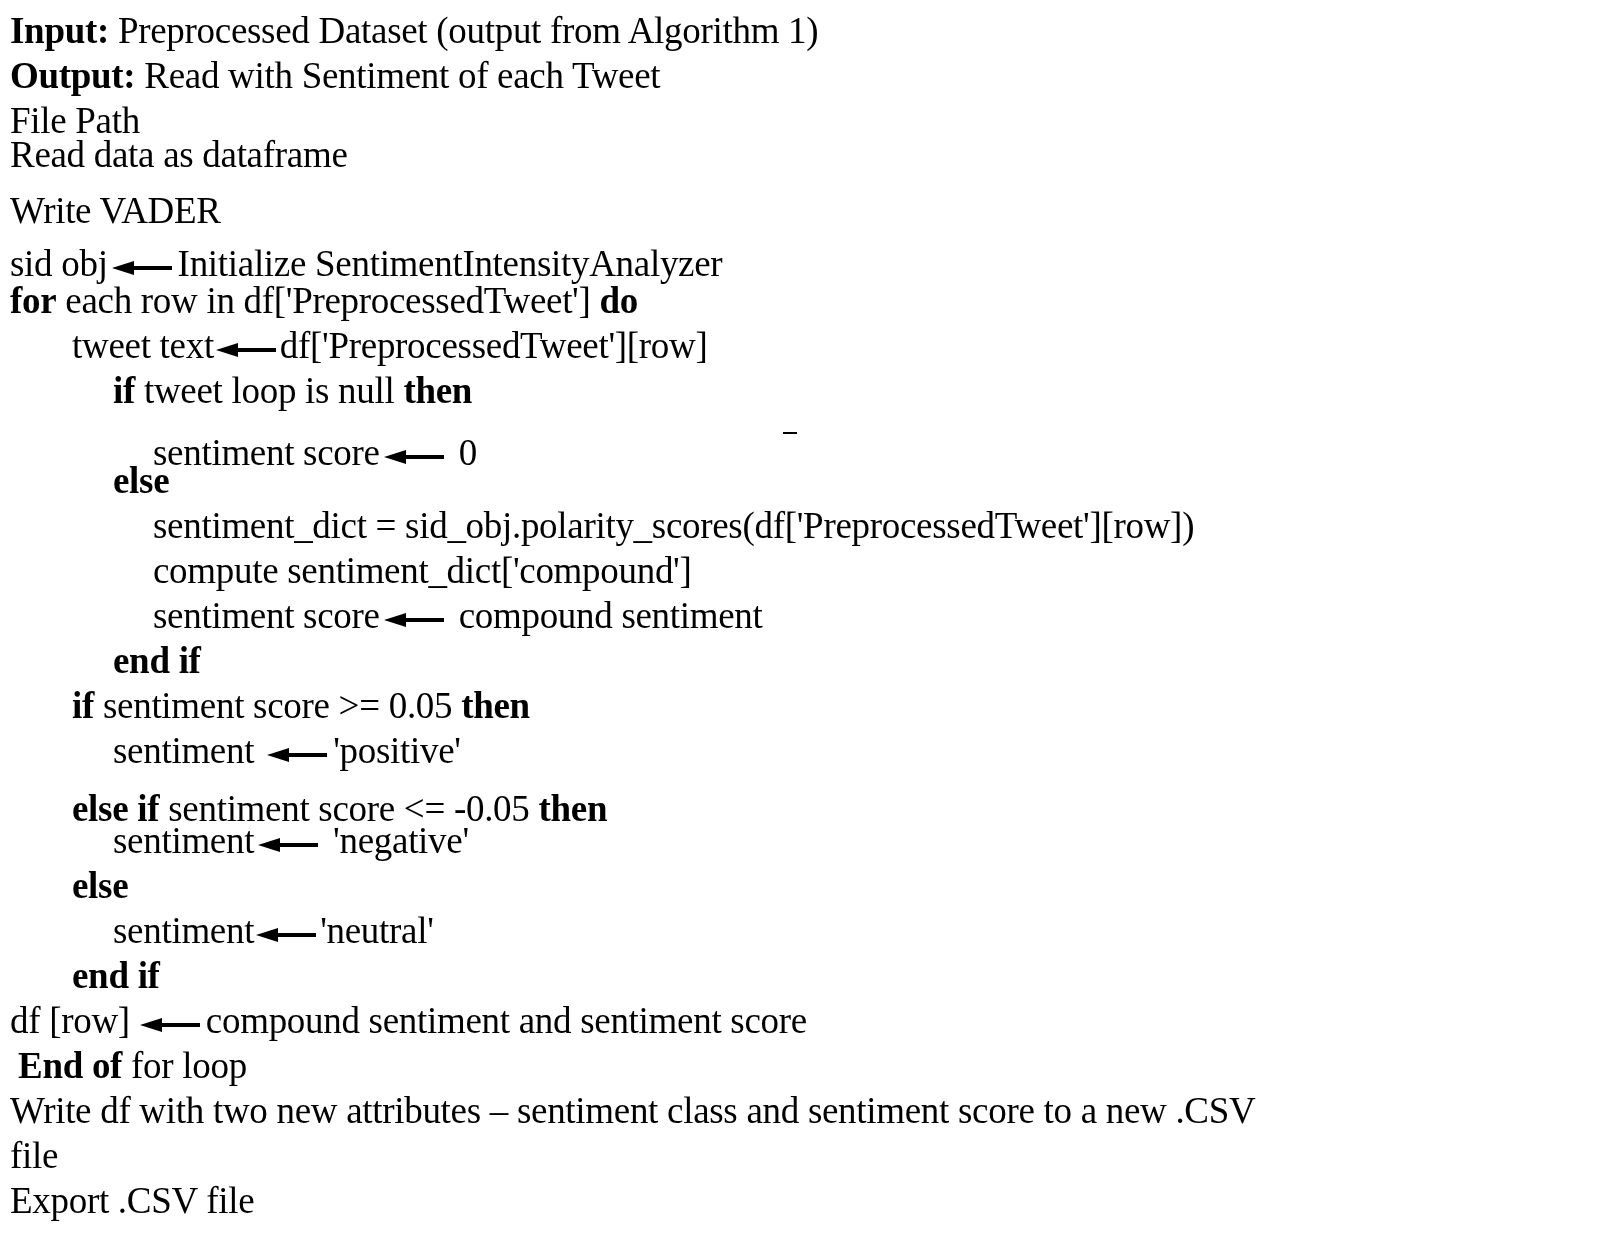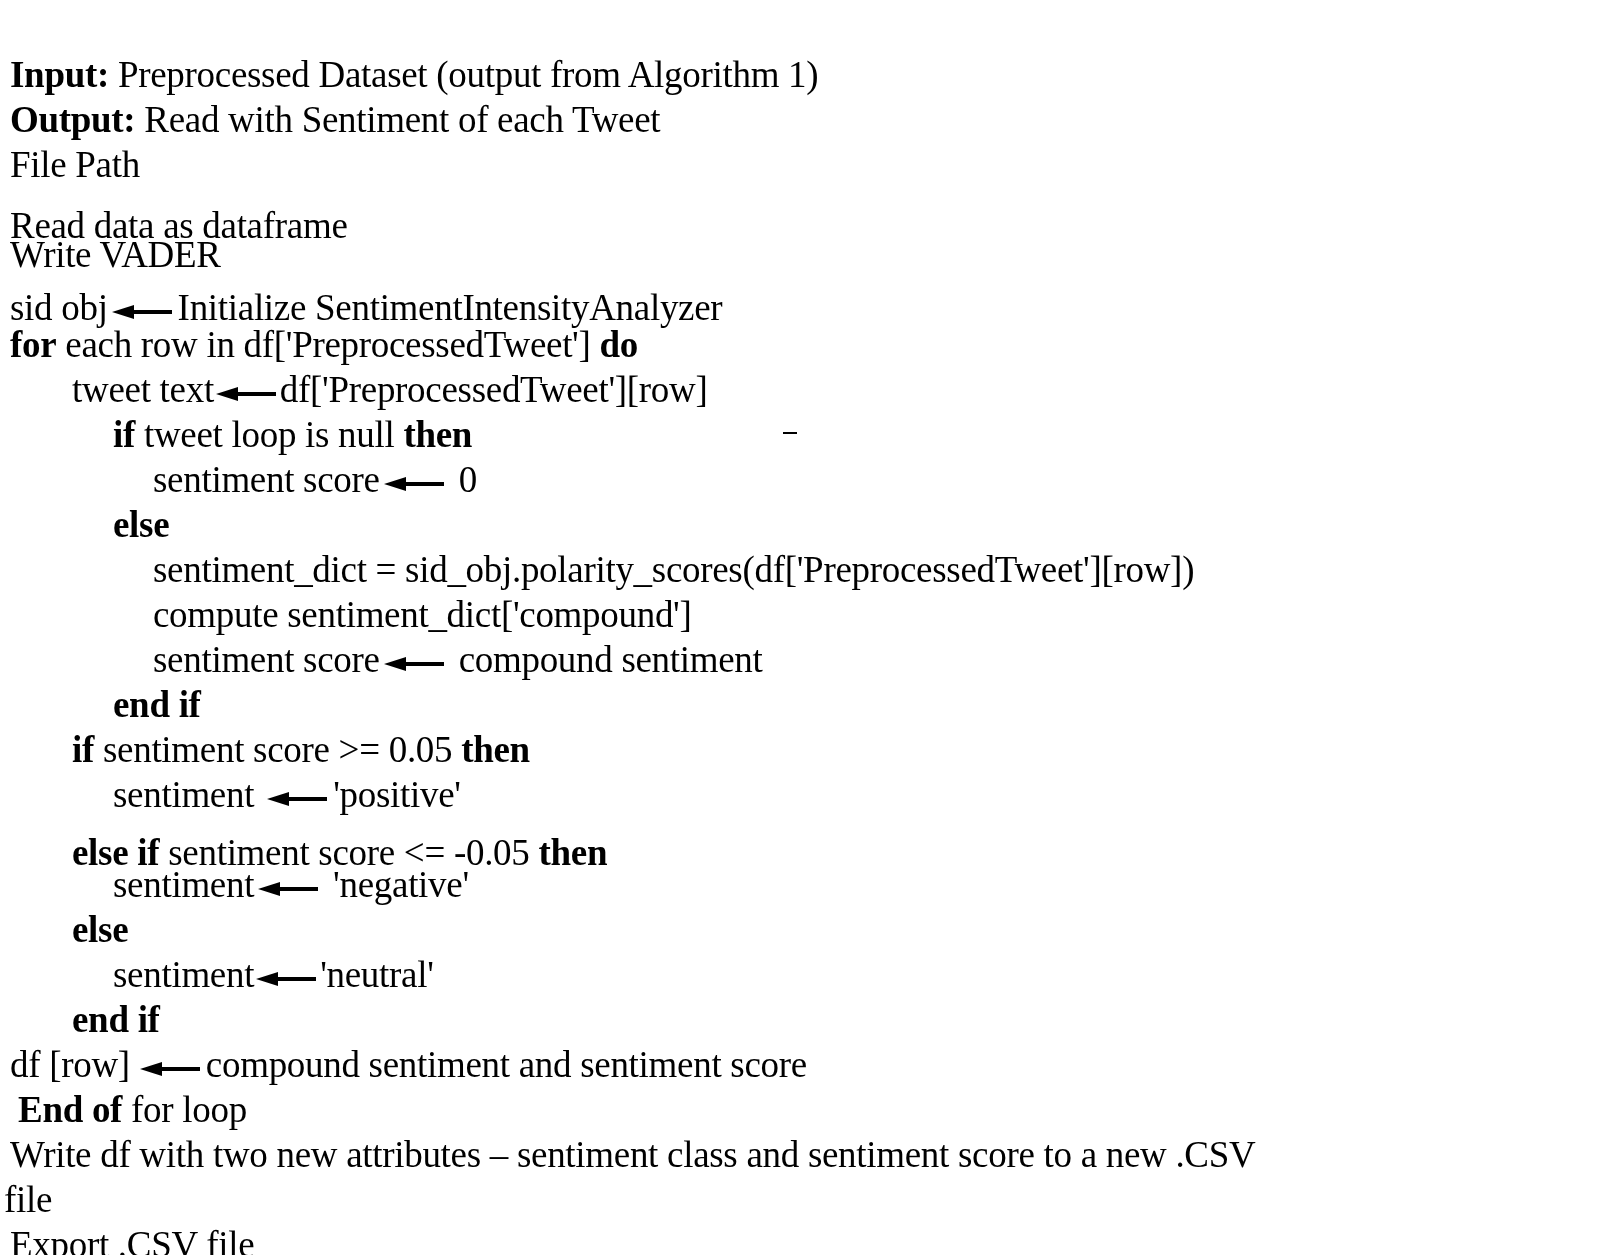--- a/index.html
+++ b/index.html
@@ -1,49 +1,49 @@
 <!DOCTYPE html>
 <html><head>
 <meta charset="utf-8">
 <style>
   html, body { margin:0; padding:0; background:#ffffff; }
   body { width:1603px; height:1255px; overflow:hidden; position:relative;
          font-family: "Liberation Serif", "DejaVu Serif", serif; color:#000; }
-  .line { position:absolute; left:0; white-space:pre; font-size:37px; line-height:45px; letter-spacing:-0.3px;margin-top:44px; }
+  .line { position:absolute; left:0; white-space:pre; font-size:37px; line-height:45px; letter-spacing:-0.3px; }
   .kw { font-weight:bold; }
   .arrow { display:inline-block; position:relative; width:62px; height:20px; vertical-align:middle; margin:0 4px; }
   .arrow::before { content:""; position:absolute; left:0; top:3px; border-right:22px solid #000; border-top:7px solid transparent; border-bottom:7px solid transparent; }
   .arrow::after { content:""; position:absolute; left:18px; top:8px; width:42px; height:4px; background:#000; }
   .stray { position:absolute; left:783px; top:432px; width:14px; height:2px; background:#000; }
 </style>
 </head>
 <body>
 
 <div>
   <div class="line" style="top:8px;left:10px"><span class="kw">Input:</span><span> Preprocessed Dataset (output from Algorithm 1)</span></div>
   <div class="line" style="top:53px;left:10px"><span class="kw">Output:</span><span> Read with Sentiment of each Tweet</span></div>
   <div class="line" style="top:98px;left:10px">File Path</div>
-  <div class="line" style="top:159px;left:10px">Read data as dataframe</div>
+  <div class="line" style="top:132px;left:10px">Read data as dataframe</div>
   <div class="line" style="top:188px;left:10px">Write VADER</div>
   <div class="line" style="top:241px;left:10px"><span>sid obj</span><span class="arrow"></span><span>Initialize SentimentIntensityAnalyzer</span></div>
   <div class="line" style="top:278px;left:10px"><span class="kw">for</span><span> each row in df['PreprocessedTweet'] </span><span class="kw">do</span></div>
   <div class="line" style="top:323px;left:72px"><span>tweet text</span><span class="arrow" style="margin:0 2px"></span><span>df['PreprocessedTweet'][row]</span></div>
   <div class="line" style="top:368px;left:113px"><span class="kw">if</span><span> tweet loop is null </span><span class="kw">then</span></div>
-  <div class="line" style="top:413px;left:153px"><span>sentiment score</span><span class="arrow"></span><span> 0</span></div>
+  <div class="line" style="top:430px;left:153px"><span>sentiment score</span><span class="arrow"></span><span> 0</span></div>
   <div class="stray"></div>
   <div class="line kw" style="top:458px;left:113px">else</div>
   <div class="line" style="top:503px;left:153px">sentiment_dict = sid_obj.polarity_scores(df['PreprocessedTweet'][row])</div>
   <div class="line" style="top:548px;left:153px">compute sentiment_dict['compound']</div>
   <div class="line" style="top:593px;left:153px"><span>sentiment score</span><span class="arrow"></span><span> compound sentiment</span></div>
   <div class="line kw" style="top:638px;left:113px">end if</div>
   <div class="line" style="top:683px;left:72px"><span class="kw">if</span><span> sentiment score &gt;= 0.05 </span><span class="kw">then</span></div>
   <div class="line" style="top:728px;left:113px"><span>sentiment </span><span class="arrow"></span><span>'positive'</span></div>
   <div class="line" style="top:786px;left:72px"><span class="kw">else if</span><span> sentiment score &lt;= -0.05 </span><span class="kw">then</span></div>
   <div class="line" style="top:818px;left:113px"><span>sentiment</span><span class="arrow"></span><span> 'negative'</span></div>
   <div class="line kw" style="top:863px;left:72px">else</div>
   <div class="line" style="top:908px;left:113px"><span>sentiment</span><span class="arrow" style="margin:0 2px"></span><span>'neutral'</span></div>
   <div class="line kw" style="top:953px;left:72px">end if</div>
   <div class="line" style="top:998px;left:10px"><span>df [row]</span><span class="arrow" style="margin:0 4px 0 10px"></span><span>compound sentiment and sentiment score</span></div>
   <div class="line" style="top:1043px;left:18px"><span class="kw">End of</span><span> for loop</span></div>
   <div class="line" style="top:1088px;left:10px">Write df with two new attributes – sentiment class and sentiment score to a new .CSV</div>
-  <div class="line" style="top:1133px;left:4px">file</div>
+  <div class="line" style="top:1133px;left:10px">file</div>
   <div class="line" style="top:1178px;left:10px">Export .CSV file</div>
 </div>
 
 </body></html>

